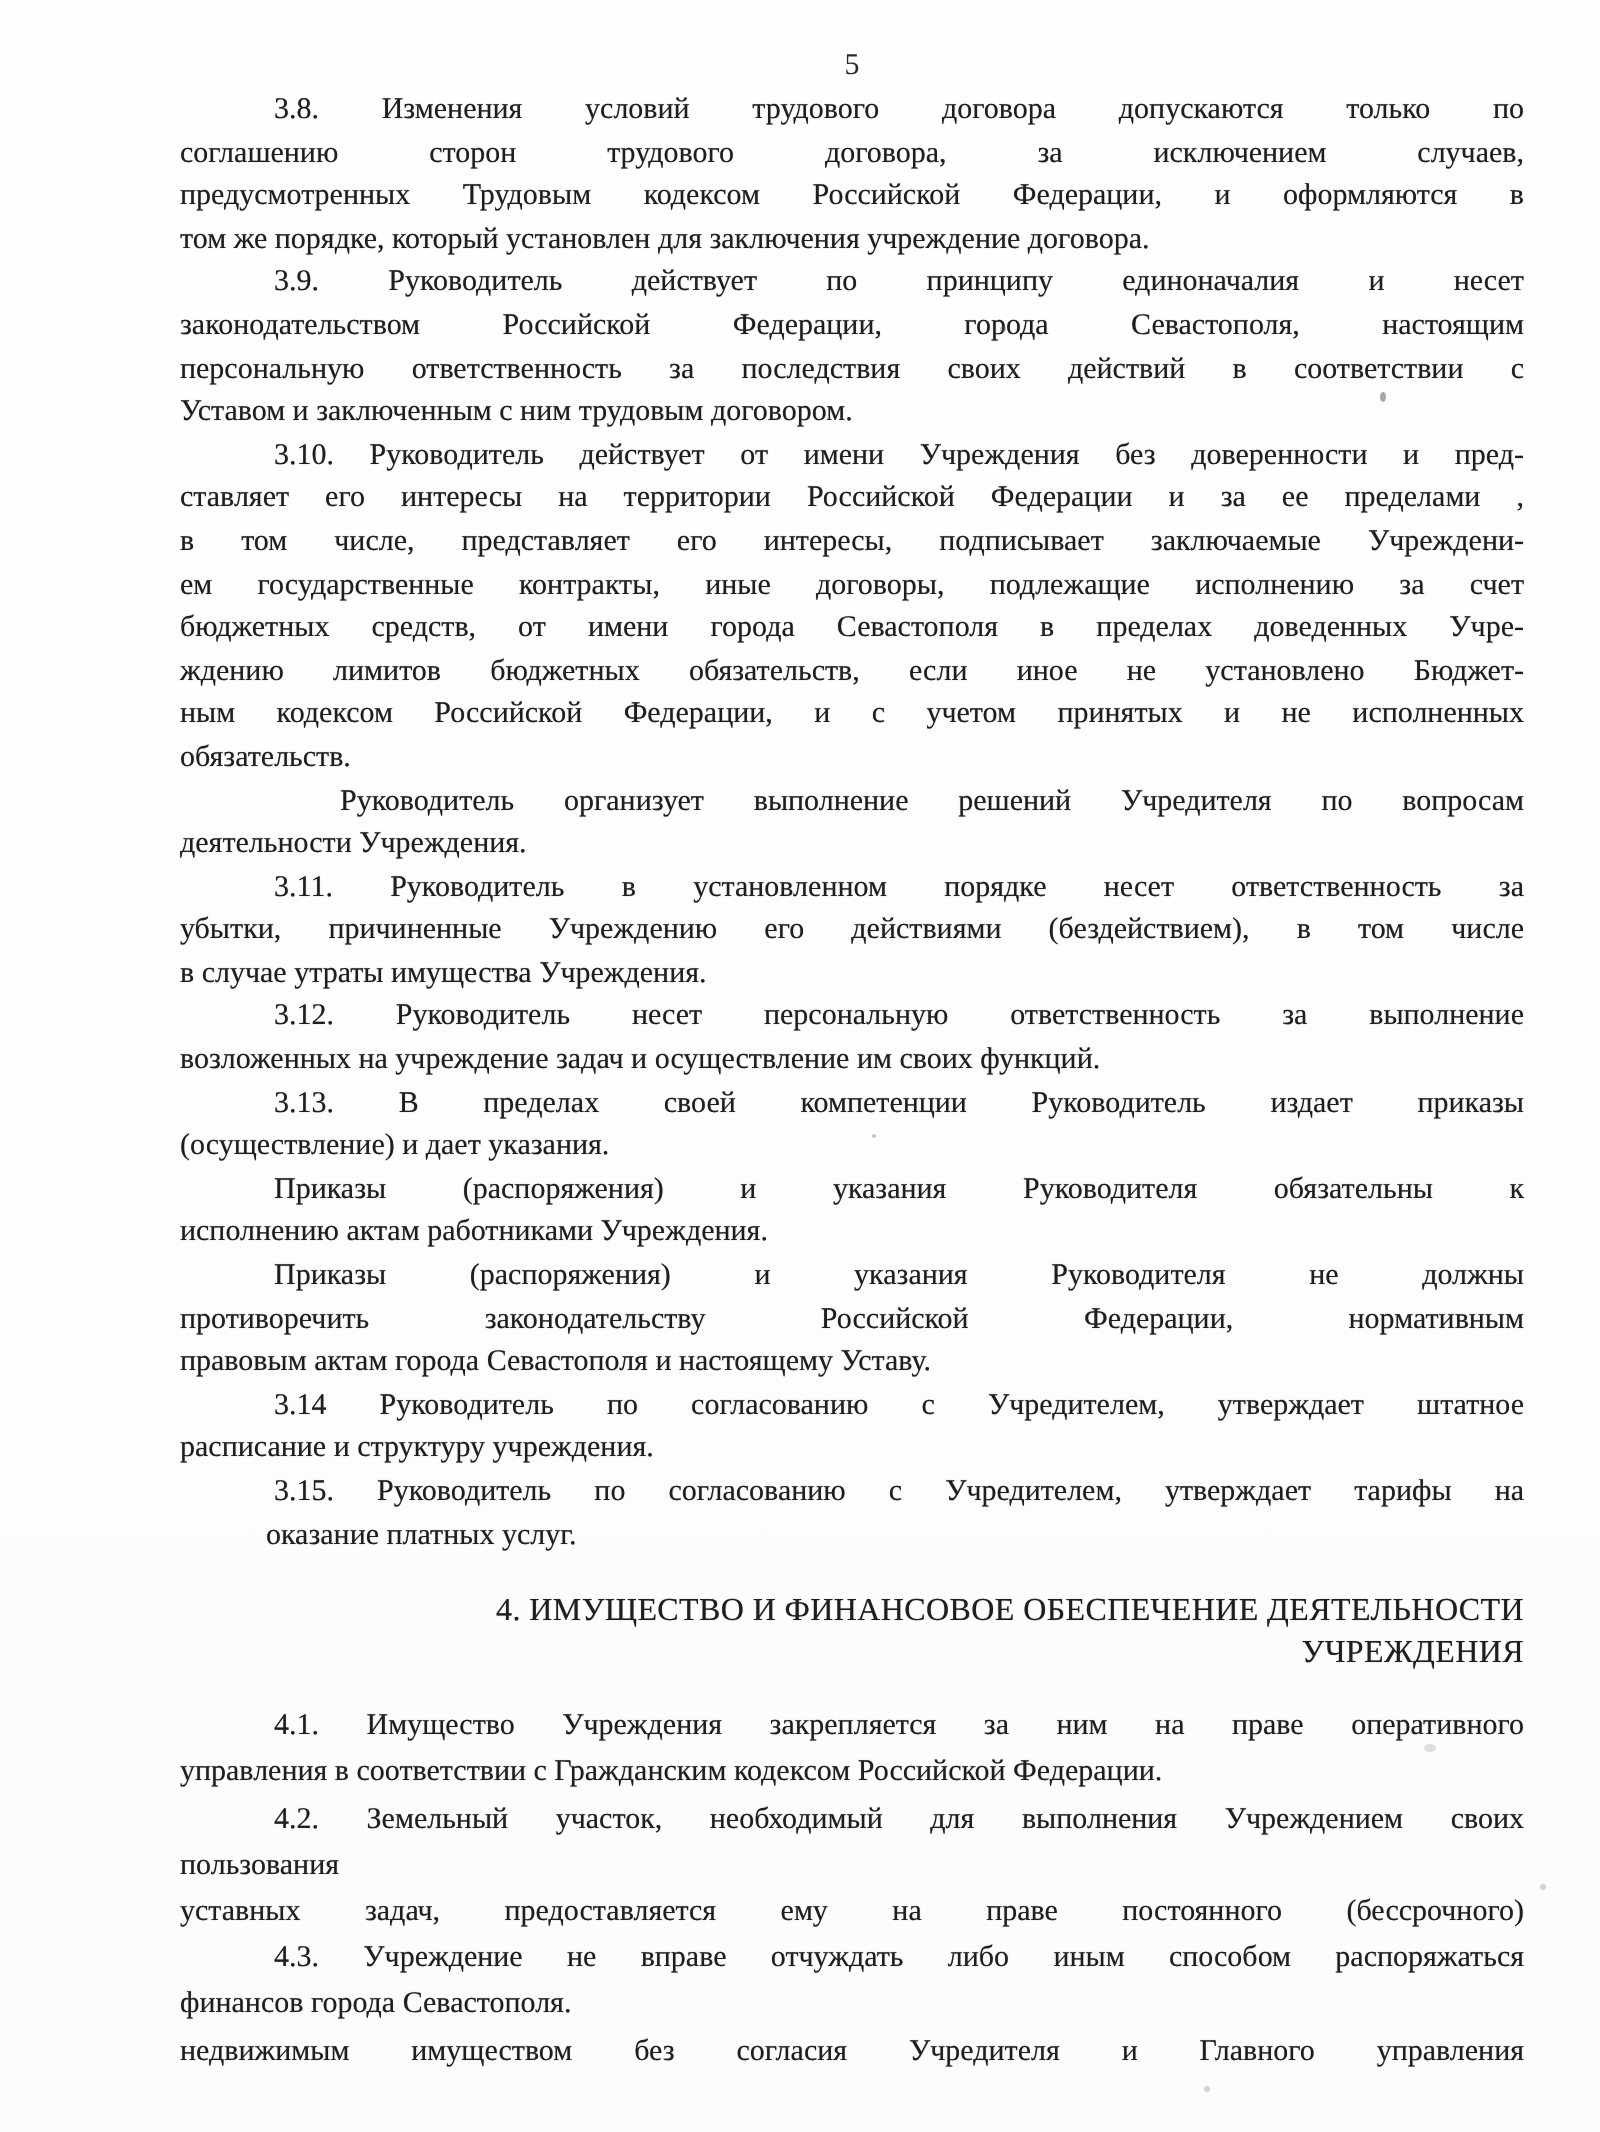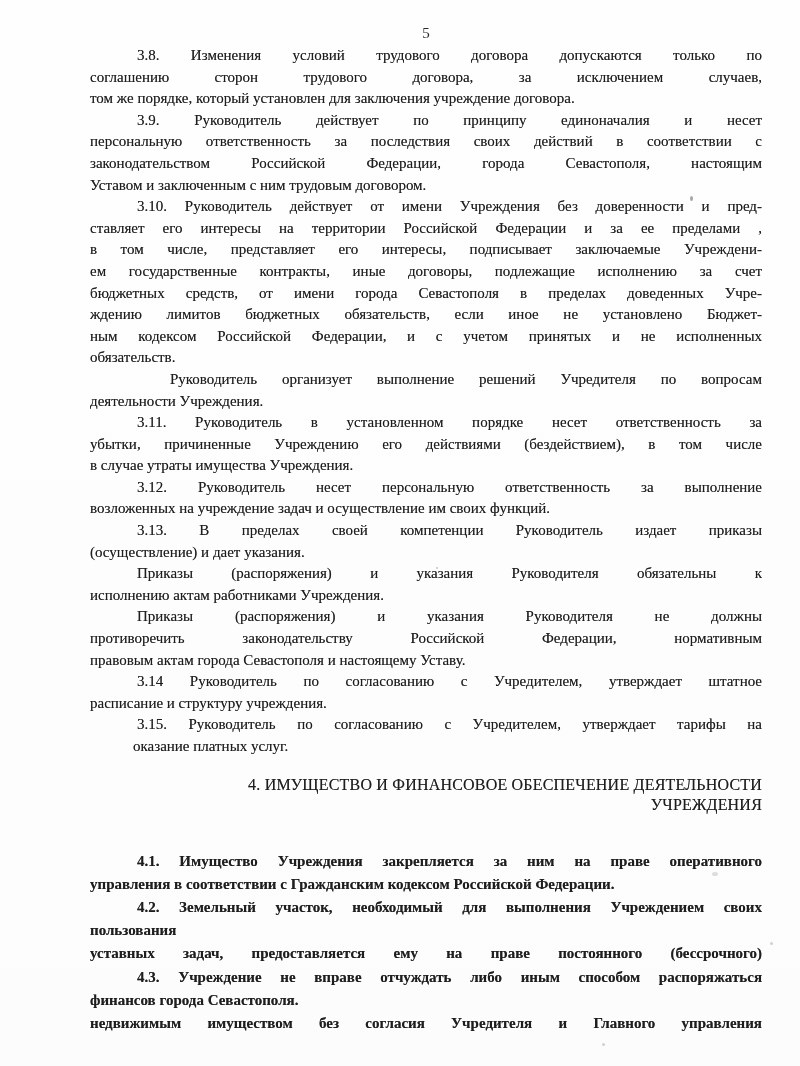--- a/index.html
+++ b/index.html
@@ -50,21 +50,21 @@
     margin-top: 17px;
     font-size: 18px;
     letter-spacing: 0.2px;
   }
   .section-heading .line {
     font-size: 16px;
     height: 20.5px;
     line-height: 20.5px;
     text-align: right;
   }
-  .section4 { margin-top: 34px; font-weight: bold; }
+  .section4 { margin-top: 15px; }
   .section4 .line {
     height: 23.2px;
     line-height: 23.2px;
   }
   
   .speck {
     position: absolute;
     background: rgba(90,90,90,0.35);
     border-radius: 50%;
   }
@@ -79,26 +79,27 @@
 <body>
 
 <div class="page">
   <div class="content">
     <div class="page-number">5</div>
 
     <div id="block-sec3">
         <div class="para">
           <div class="line j ind">3.8. Изменения условий трудового договора допускаются только по</div>
           <div class="line j">соглашению сторон трудового договора, за исключением случаев,</div>
+          <div class="line j">предусмотренных Трудовым кодексом Российской Федерации, и оформляются в</div>
           <div class="line last">том же порядке, который установлен для заключения учреждение договора.</div>
         </div>
         <div class="para">
           <div class="line j ind">3.9. Руководитель действует по принципу единоначалия и несет</div>
+          <div class="line j">законодательством Российской Федерации, города Севастополя, настоящим</div>
           <div class="line j">персональную ответственность за последствия своих действий в соответствии с</div>
-          <div class="line j">законодательством Российской Федерации, города Севастополя, настоящим</div>
           <div class="line last">Уставом и заключенным с ним трудовым договором.</div>
         </div>
         <div class="para">
           <div class="line j ind">3.10. Руководитель действует от имени Учреждения без доверенности и пред-</div>
           <div class="line j">ставляет его интересы на территории Российской Федерации и за ее пределами ,</div>
           <div class="line j">в том числе, представляет его интересы, подписывает заключаемые Учреждени-</div>
           <div class="line j">ем государственные контракты, иные договоры, подлежащие исполнению за счет</div>
           <div class="line j">бюджетных средств, от имени города Севастополя в пределах доведенных Учре-</div>
           <div class="line j">ждению лимитов бюджетных обязательств, если иное не установлено Бюджет-</div>
           <div class="line j">ным кодексом Российской Федерации, и с учетом принятых и не исполненных</div>

